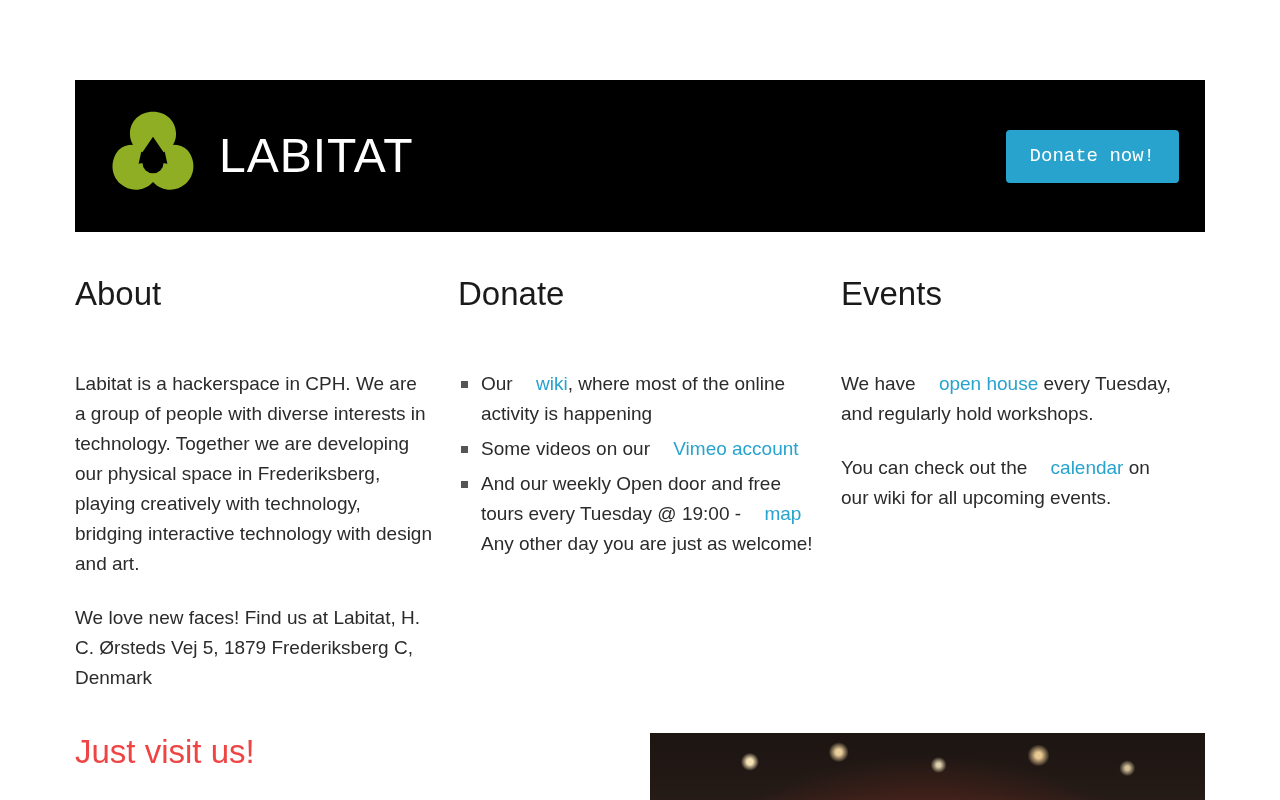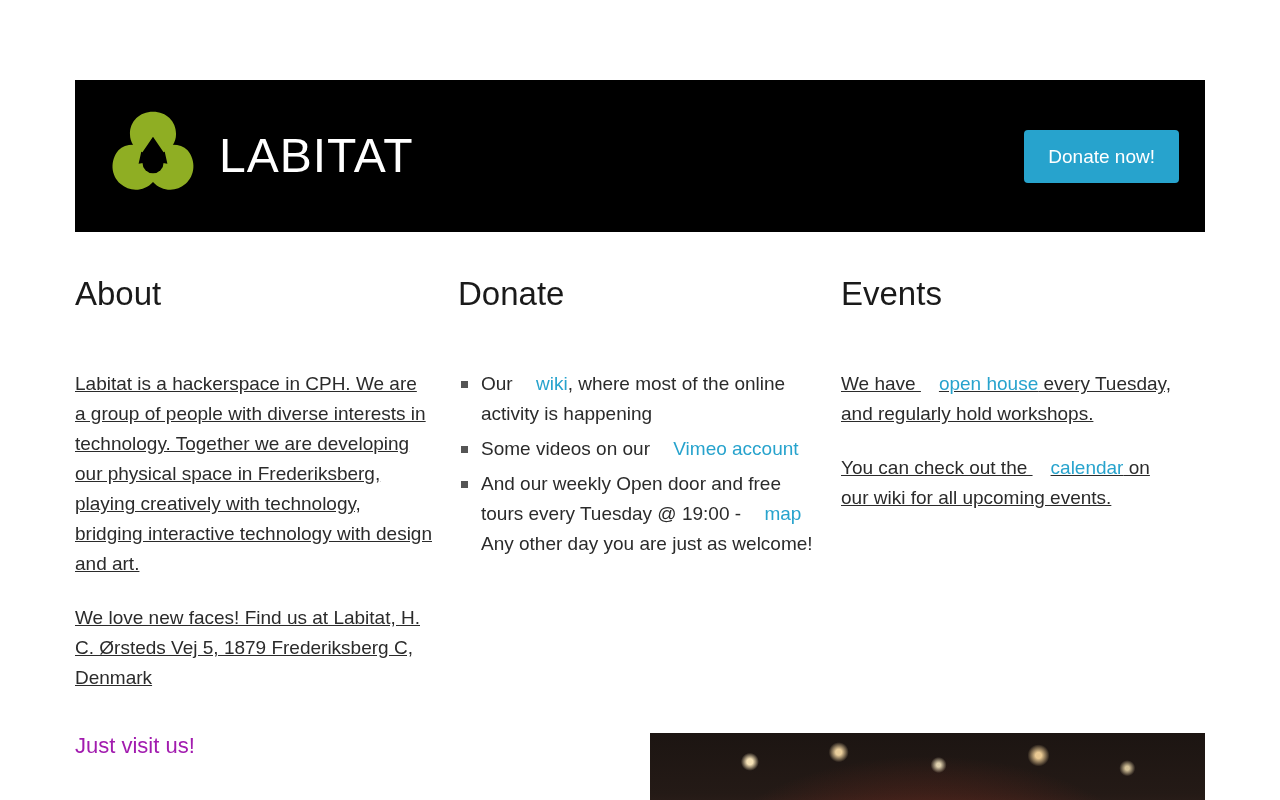--- a/index.html
+++ b/index.html
@@ -50,21 +50,21 @@
     line-height: 1;
     white-space: nowrap;
   }
   .spacer { flex: 1 1 auto; }
   .donate-btn {
     background: #27a3cd;
     color: #ffffff;
     border: none;
     border-radius: 4px;
     font-size: 19px;
-    font-family: Liberation Sans, sans-serif;
+    font-family: Liberation Mono, monospace;
     padding: 17px 24px;
     cursor: pointer;
     line-height: 1;
   }
   
   .columns {
     display: flex;
     gap: 0;
     margin-top: 22px;
   }
@@ -79,21 +79,21 @@
     color: #1a1a1a;
     margin: 22px 0 0 0;
     line-height: 1.1;
   }
   .section-body {
     margin-top: 57px;
     font-size: 19px;
     line-height: 30px;
     color: #2b2b2b;
   }
-  .section-body p { margin: 0 0 24px 0; text-decoration: underline; }
+  .section-body p { margin: 0 0 24px 0; }
   .section-body p:last-child { margin-bottom: 0; }
 
   ul.connect-list {
     list-style: none;
     margin: 0;
     padding: 0;
   }
   ul.connect-list li {
     position: relative;
     padding-left: 23px;
@@ -113,24 +113,24 @@
   a { color: #27a3cd; text-decoration: none; margin-left: 18px; }
 
   
   .bottom {
     display: flex;
     margin-top: 40px;
     align-items: flex-start;
   }
   .bottom-left { width: 575px; }
   h2.visit-title {
-    font-size: 22px;
+    font-size: 33px;
     font-weight: 400;
     margin: 0;
-    color: #a21caf;
+    color: #ef4444;
   }
   .photo {
     width: 555px;
     height: 160px;
     margin-left: 0;
     position: relative;
     overflow: hidden;
     background: #120d0c;
   }
   .photo .night {

